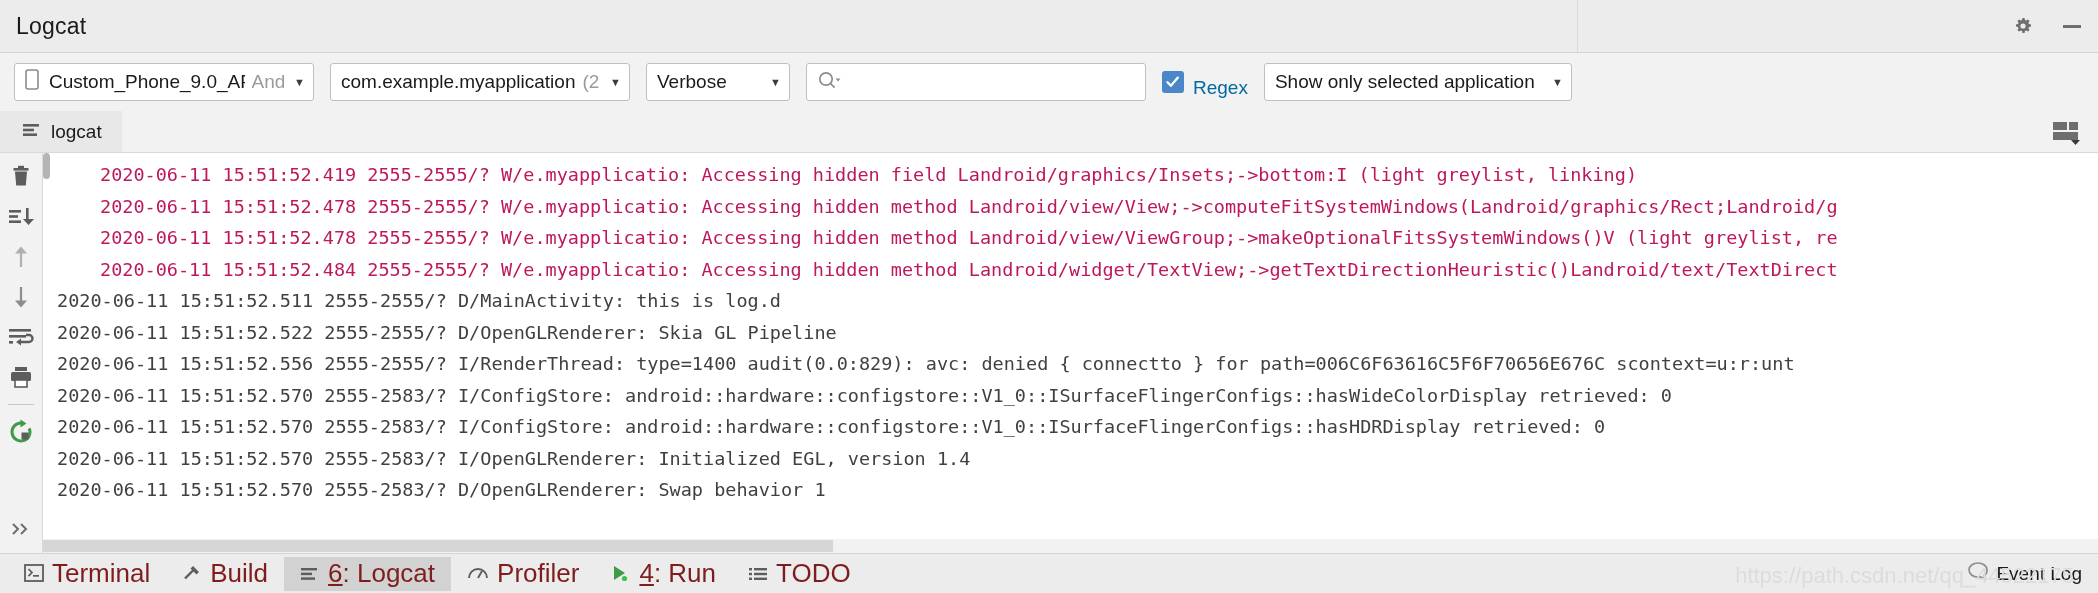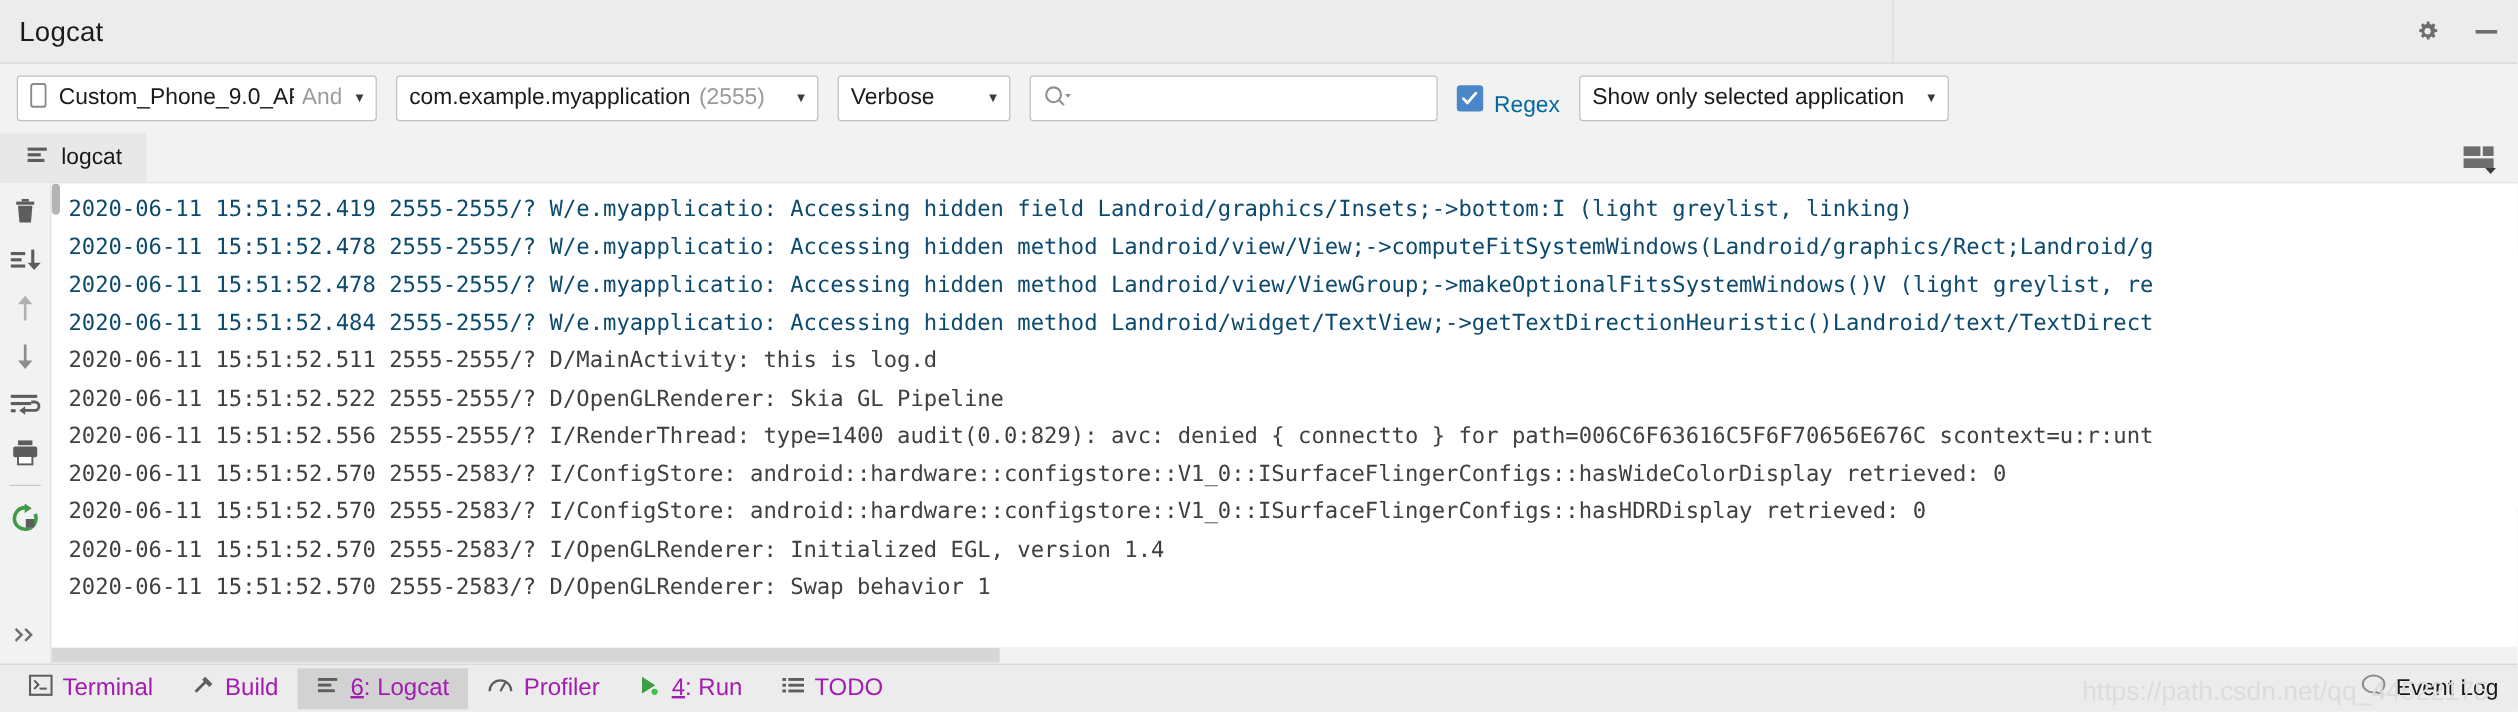--- a/index.html
+++ b/index.html
@@ -76,21 +76,21 @@
   }
   .combo .caret {
     margin-left: auto;
     padding-left: 10px;
     color: #3c3c3c;
     font-size: 11px;
     line-height: 1;
   }
   #device-combo { width: 300px; }
   #device-combo .dev-icon { margin-right: 10px; flex: 0 0 auto; }
-  #process-combo { width: 352px; justify-content: center; }
+  #process-combo { width: 300px; justify-content: center; }
   #level-combo { width: 144px; }
   #scope-combo { width: 308px; }
   .muted { color: #9a9a9a; }
   .bold { font-weight: normal; }
   .truncate { overflow: hidden; text-overflow: clip; white-space: nowrap; }
 
   .search-box {
     width: 340px; height: 38px;
     background: #ffffff;
     border: 1px solid #c0c0c0;
@@ -182,21 +182,21 @@
     border-radius: 4px;
   }
   .loglines {
     padding: 6px 0 0 14px;
     font-family: "DejaVu Sans Mono", "Liberation Mono", monospace;
     font-size: 18.5px;
     line-height: 31.5px;
     white-space: pre;
   }
   .logline { height: 31.5px; }
-  .lv-W { color: #0c4a6e; }
+  .lv-W { color: #be185d; margin-left: 43px; }
   .lv-D, .lv-I { color: #404040; }
 
   .hscroll {
     position: absolute;
     left: 0; right: 0; bottom: 0;
     height: 14px;
     background: #f2f2f2;
   }
   .hscroll-thumb {
     position: absolute;
@@ -213,22 +213,22 @@
     align-items: center;
     background: #ececec;
     border-top: 1px solid #d4d4d4;
     position: relative;
     padding-left: 8px;
   }
   .status-item {
     display: flex; align-items: center; gap: 8px;
     padding: 0 16px;
     height: 34px;
-    font-size: 20px;
-    color: #a21caf;
+    font-size: 26px;
+    color: #7f1d1d;
     cursor: pointer;
   }
   .status-item.active { background: #d2d2d2; }
   .status-item .underline { text-decoration: underline; }
   .status-right {
     margin-left: auto;
     display: flex; align-items: center; gap: 7px;
     padding-right: 16px;
     font-size: 19px; color: #1a1a1a;
     cursor: pointer;

